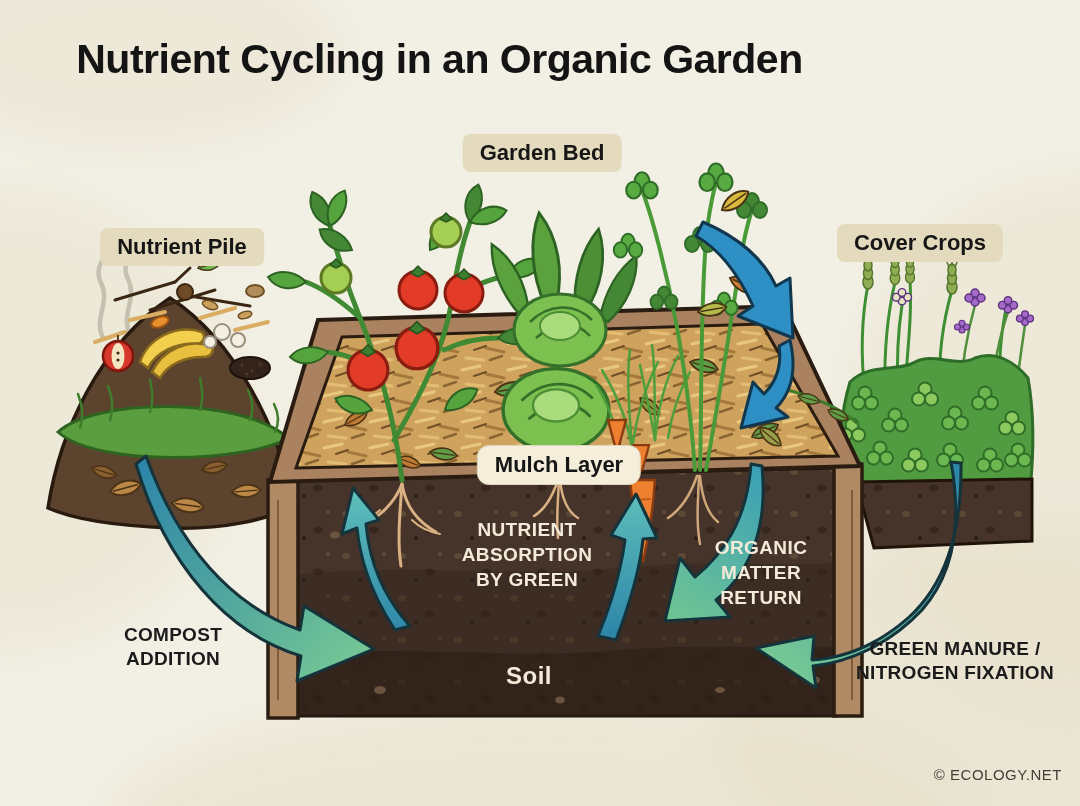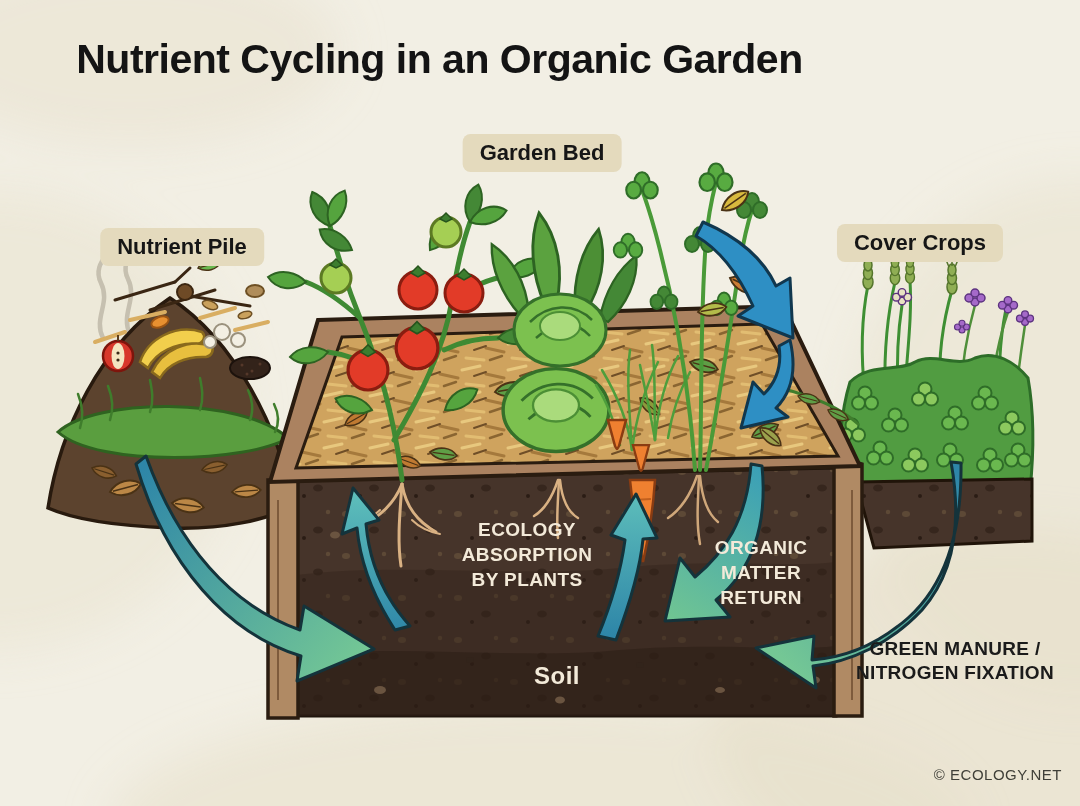--- a/index.html
+++ b/index.html
@@ -364,22 +364,24 @@
     <path fill="#2e8fc4" stroke="#11374e" d="M790,340 C797,370 791,393 776,408 L788,417 L741,428 L753,382 L764,394 C776,382 782,366 779,346 Z"></path>
     <path fill="url(#gF)" d="M961,463 C962,530 946,584 908,618 C876,646 842,658 812,660 L814,636 L756,648 L816,688 L813,666 C850,662 890,644 922,610 C952,576 963,528 951,462 Z"></path>
   </g>
 </svg>
 
 <div class="title">Nutrient Cycling in an Organic Garden</div>
 
 <div class="chip" style="left:542px;top:134px;">Garden Bed</div>
 <div class="chip" style="left:182px;top:228px;">Nutrient Pile</div>
 <div class="chip" style="left:920px;top:224px;">Cover Crops</div>
-
-<div class="soiltext" style="left:452px;top:517px;width:150px;">ECOLOGY ABSORPTION BY PLANTS</div>
+<div class="chip light" style="left:559px;top:445px;">Mulch Layer</div>
+
+<div class="soiltext" style="left:452px;top:517px;width:150px;">NUTRIENT ABSORPTION BY GREEN</div>
 <div class="soiltext" style="left:706px;top:535px;width:110px;">ORGANIC MATTER RETURN</div>
-<div class="soil-word" style="left:534px;top:662px;text-align:center;">Soil</div>
-
+<div class="soil-word" style="left:506px;top:662px;text-align:center;">Soil</div>
+
+<div class="darktext" style="left:113px;top:623px;width:120px;">COMPOST ADDITION</div>
 <div class="darktext" style="left:845px;top:637px;width:220px;">GREEN MANURE / NITROGEN FIXATION</div>
 
 <div class="copyright">© ECOLOGY.NET</div>
 
 </div>
 
 </body></html>

